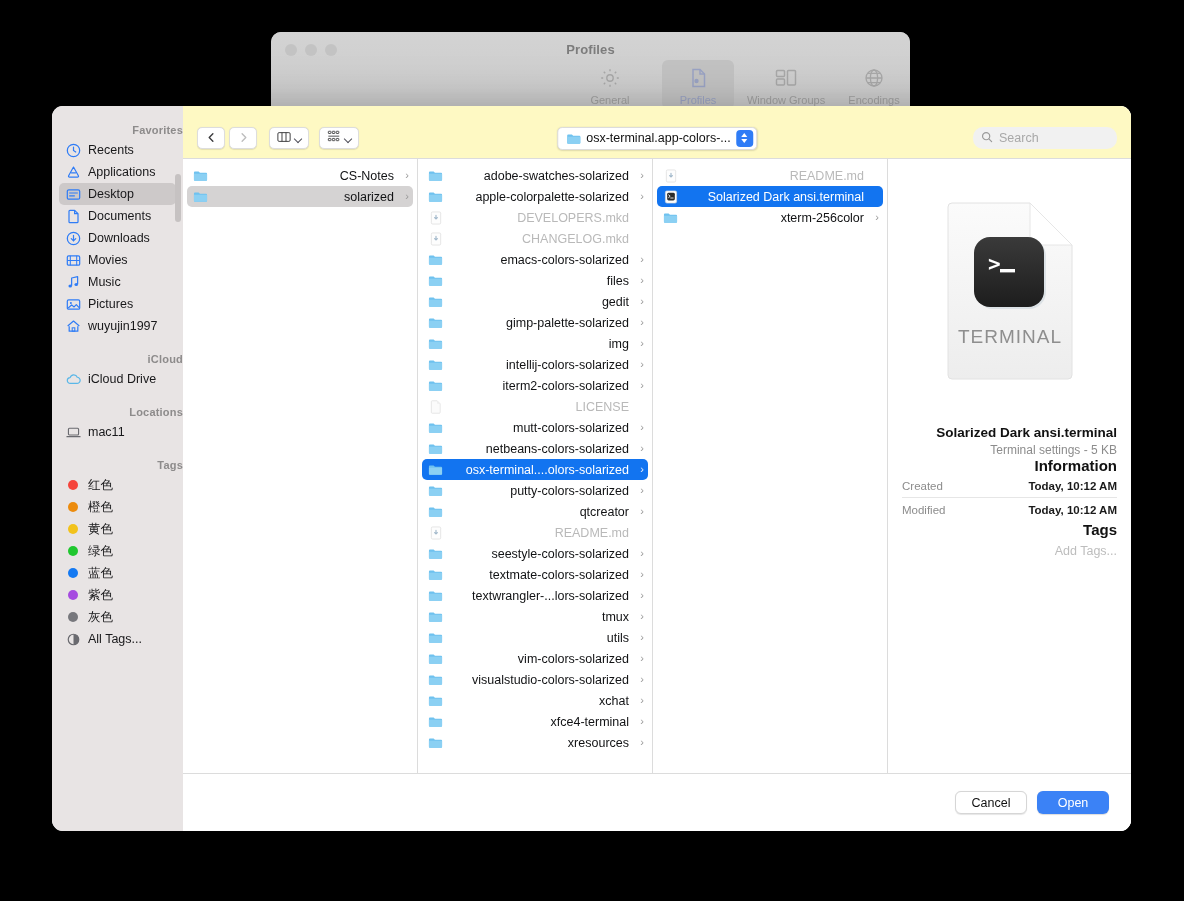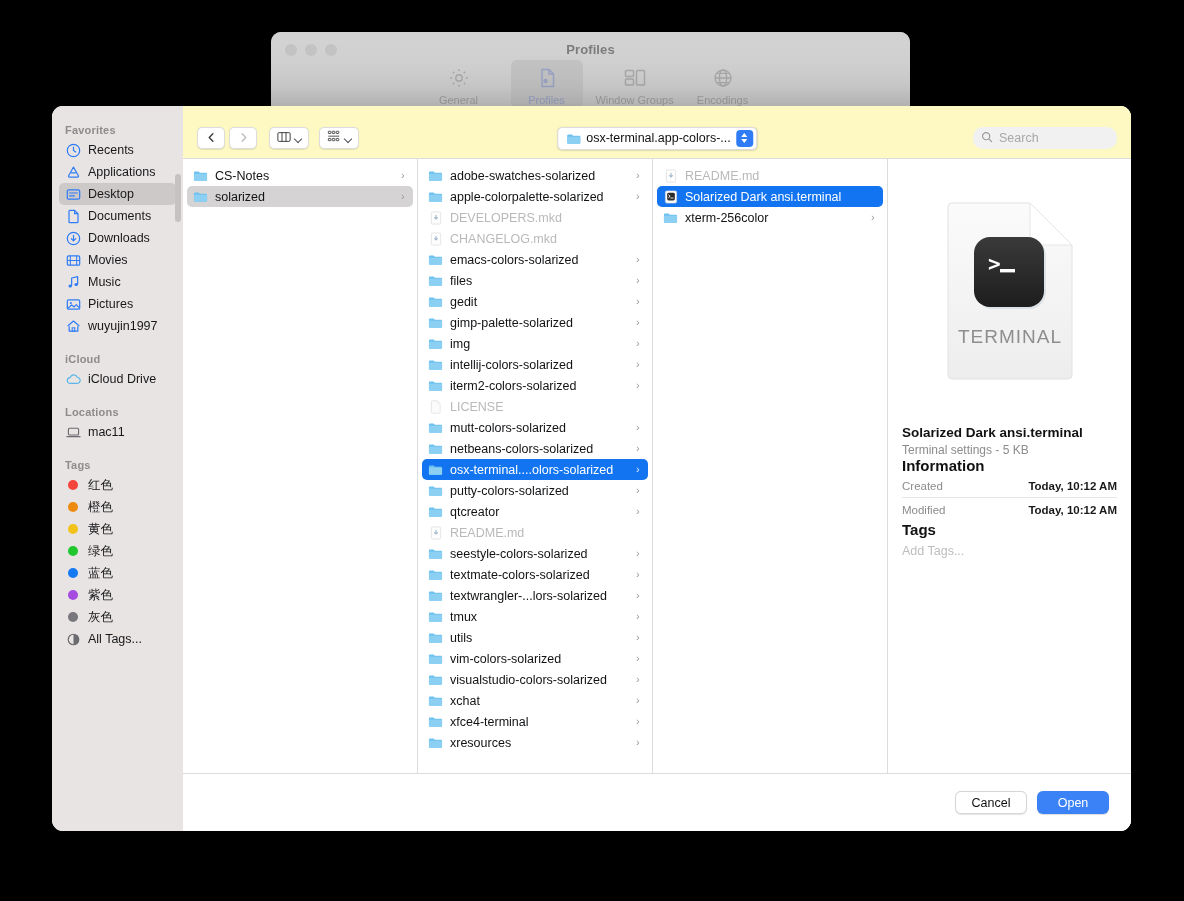--- a/index.html
+++ b/index.html
@@ -29,21 +29,21 @@
   .traffic { position: absolute; left: 14px; top: 12px; display: flex; gap: 8px; }
   .traffic i { width: 12px; height: 12px; border-radius: 50%; background: #c3c3c3; display: block; }
   .prefs-title {
     position: absolute; left: 0; right: 0; top: 10px;
     text-align: center;
     font-size: 13px; font-weight: bold; color: #7c7c7c;
     letter-spacing: .1px;
   }
   .prefs-tabs {
     position: absolute; left: 0; right: 0; top: 28px;
-    display: flex; justify-content: center; align-items: flex-start; gap: 16px;
+    display: flex; justify-content: flex-end; align-items: flex-start; gap: 16px;
   }
   .prefs-tab {
     width: 72px; padding: 5px 2px 3px;
     display: flex; flex-direction: column; align-items: center; gap: 3px;
     border-radius: 6px;
   }
   .prefs-tab.active { background: #c2c2c2; }
   .prefs-tab .glyph { height: 26px; display: flex; align-items: center; justify-content: center; }
   .prefs-tab .tlabel { font-size: 11px; color: #a0a0a0; white-space: nowrap; }
   .prefs-tab.active .tlabel { color: #9aa3c4; }
@@ -51,20 +51,21 @@
 
   
   .dialog {
     position: absolute;
     left: 52px; top: 106px;
     width: 1079px; height: 725px;
     background: #ffffff;
     border-radius: 11px;
     overflow: hidden;
     box-shadow: 0 22px 60px rgba(0,0,0,.55);
+    text-align: right;
   }
   .dialog-inner { display: flex; width: 100%; height: 100%; }
 
   
   .sidebar {
     width: 131px; height: 100%;
     background: #e8e4e4;
     padding-top: 18px;
     position: relative;
     flex: 0 0 131px;

